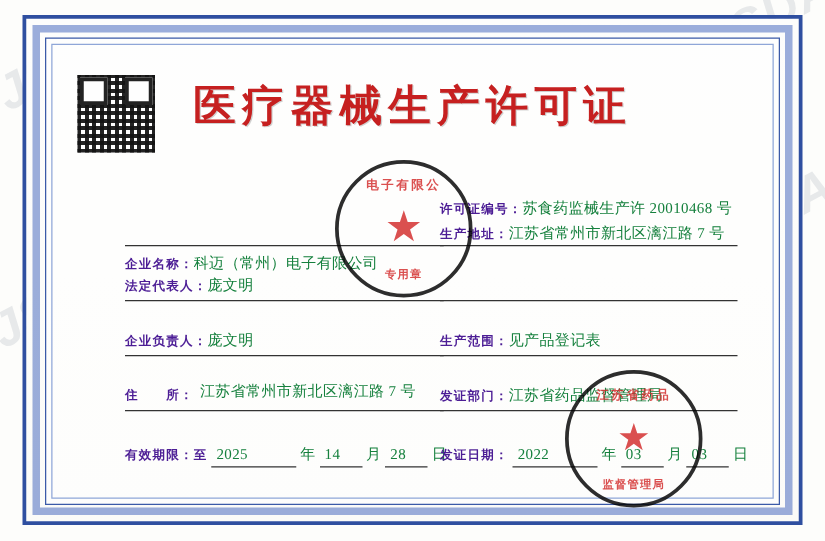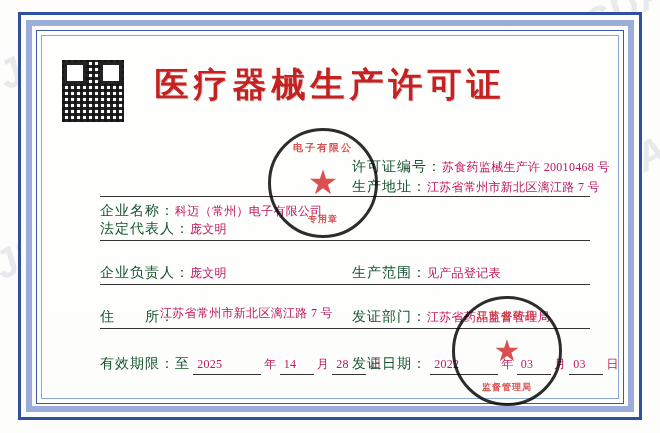--- a/index.html
+++ b/index.html
@@ -116,29 +116,29 @@
 
   
   .row {
     position: absolute;
     font-size: 12.5px;
     color: #1a1a1a;
     white-space: nowrap;
   }
   .label {
     display: inline-block;
-    color: #14532d;
-    font-weight: normal;
-    font-size: 14px;
+    color: #4c1d95;
+    font-weight: bold;
+    font-size: 10px;
     letter-spacing: 1px;
   }
   .value {
     display: inline-block;
     font-size: 12px;
-    color: #be185d;
+    color: #15803d;
     letter-spacing: 0.3px;
   }
   .underline {
     border-bottom: 1px solid #333;
     padding: 0 4px 2px 4px;
     min-width: 60px;
     display: inline-block;
   }
 
   .hr {

